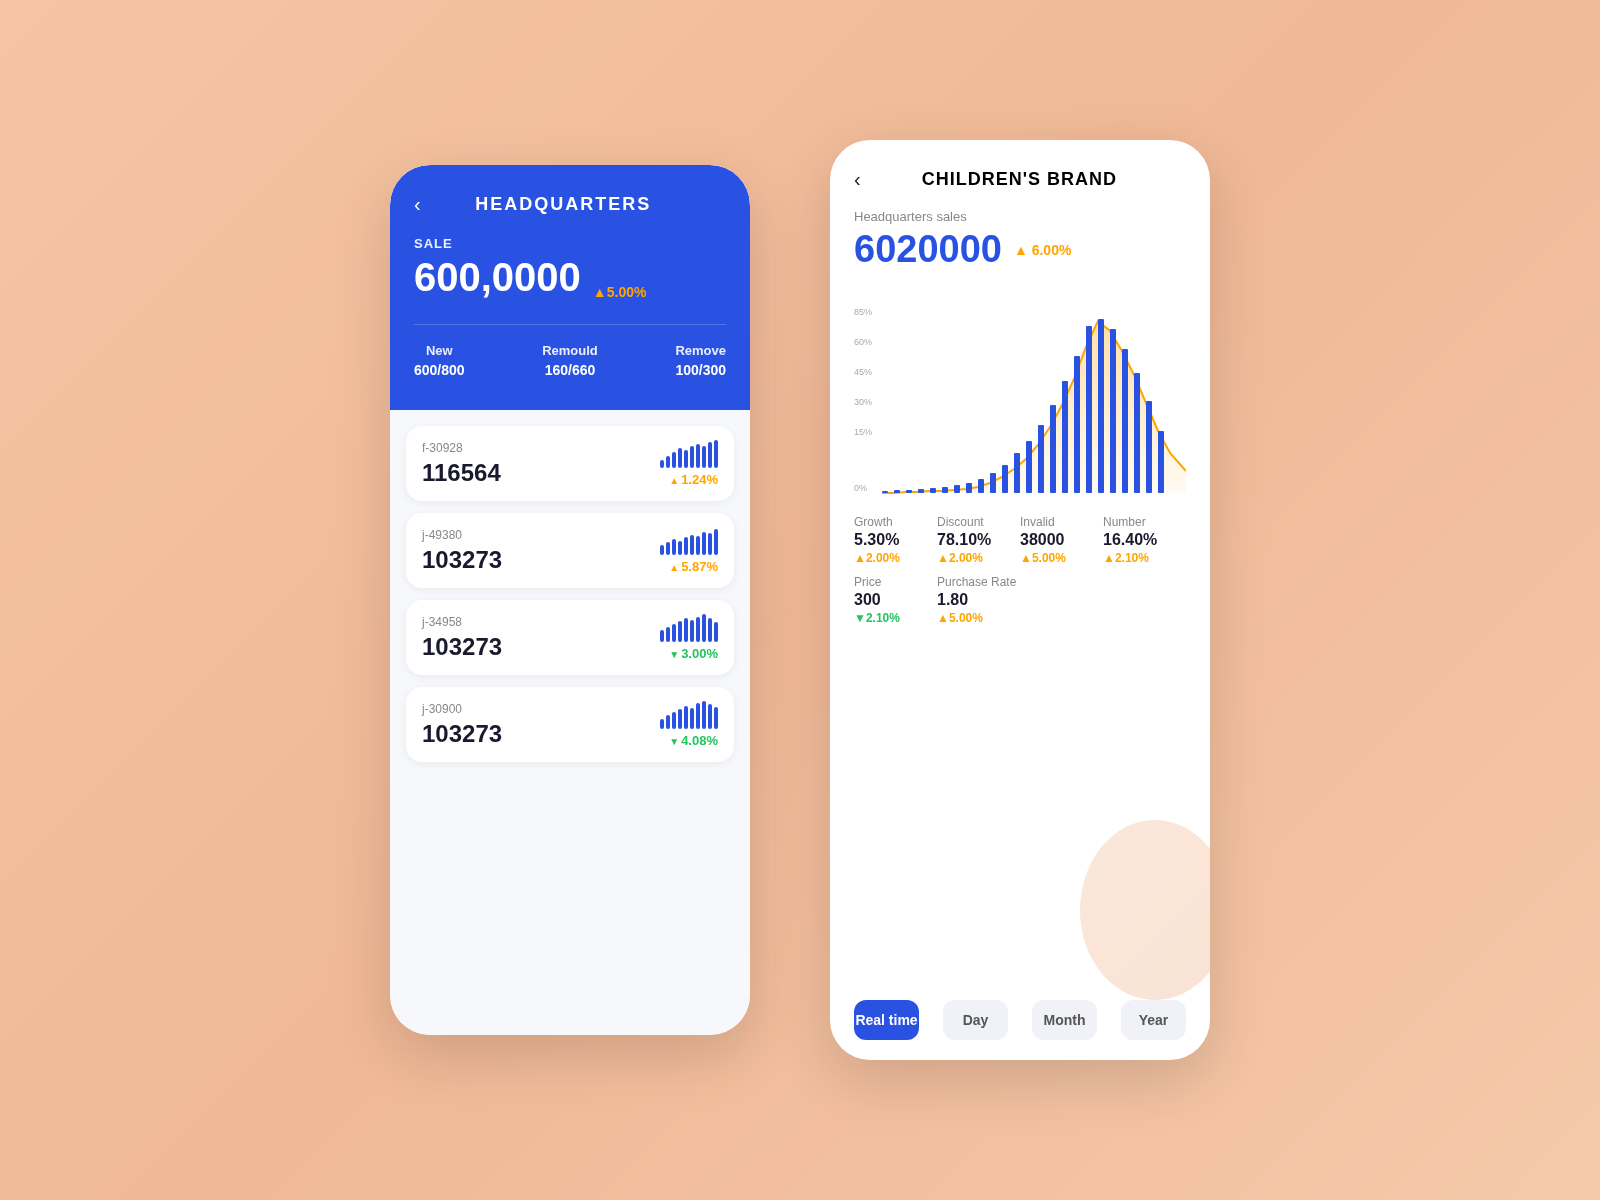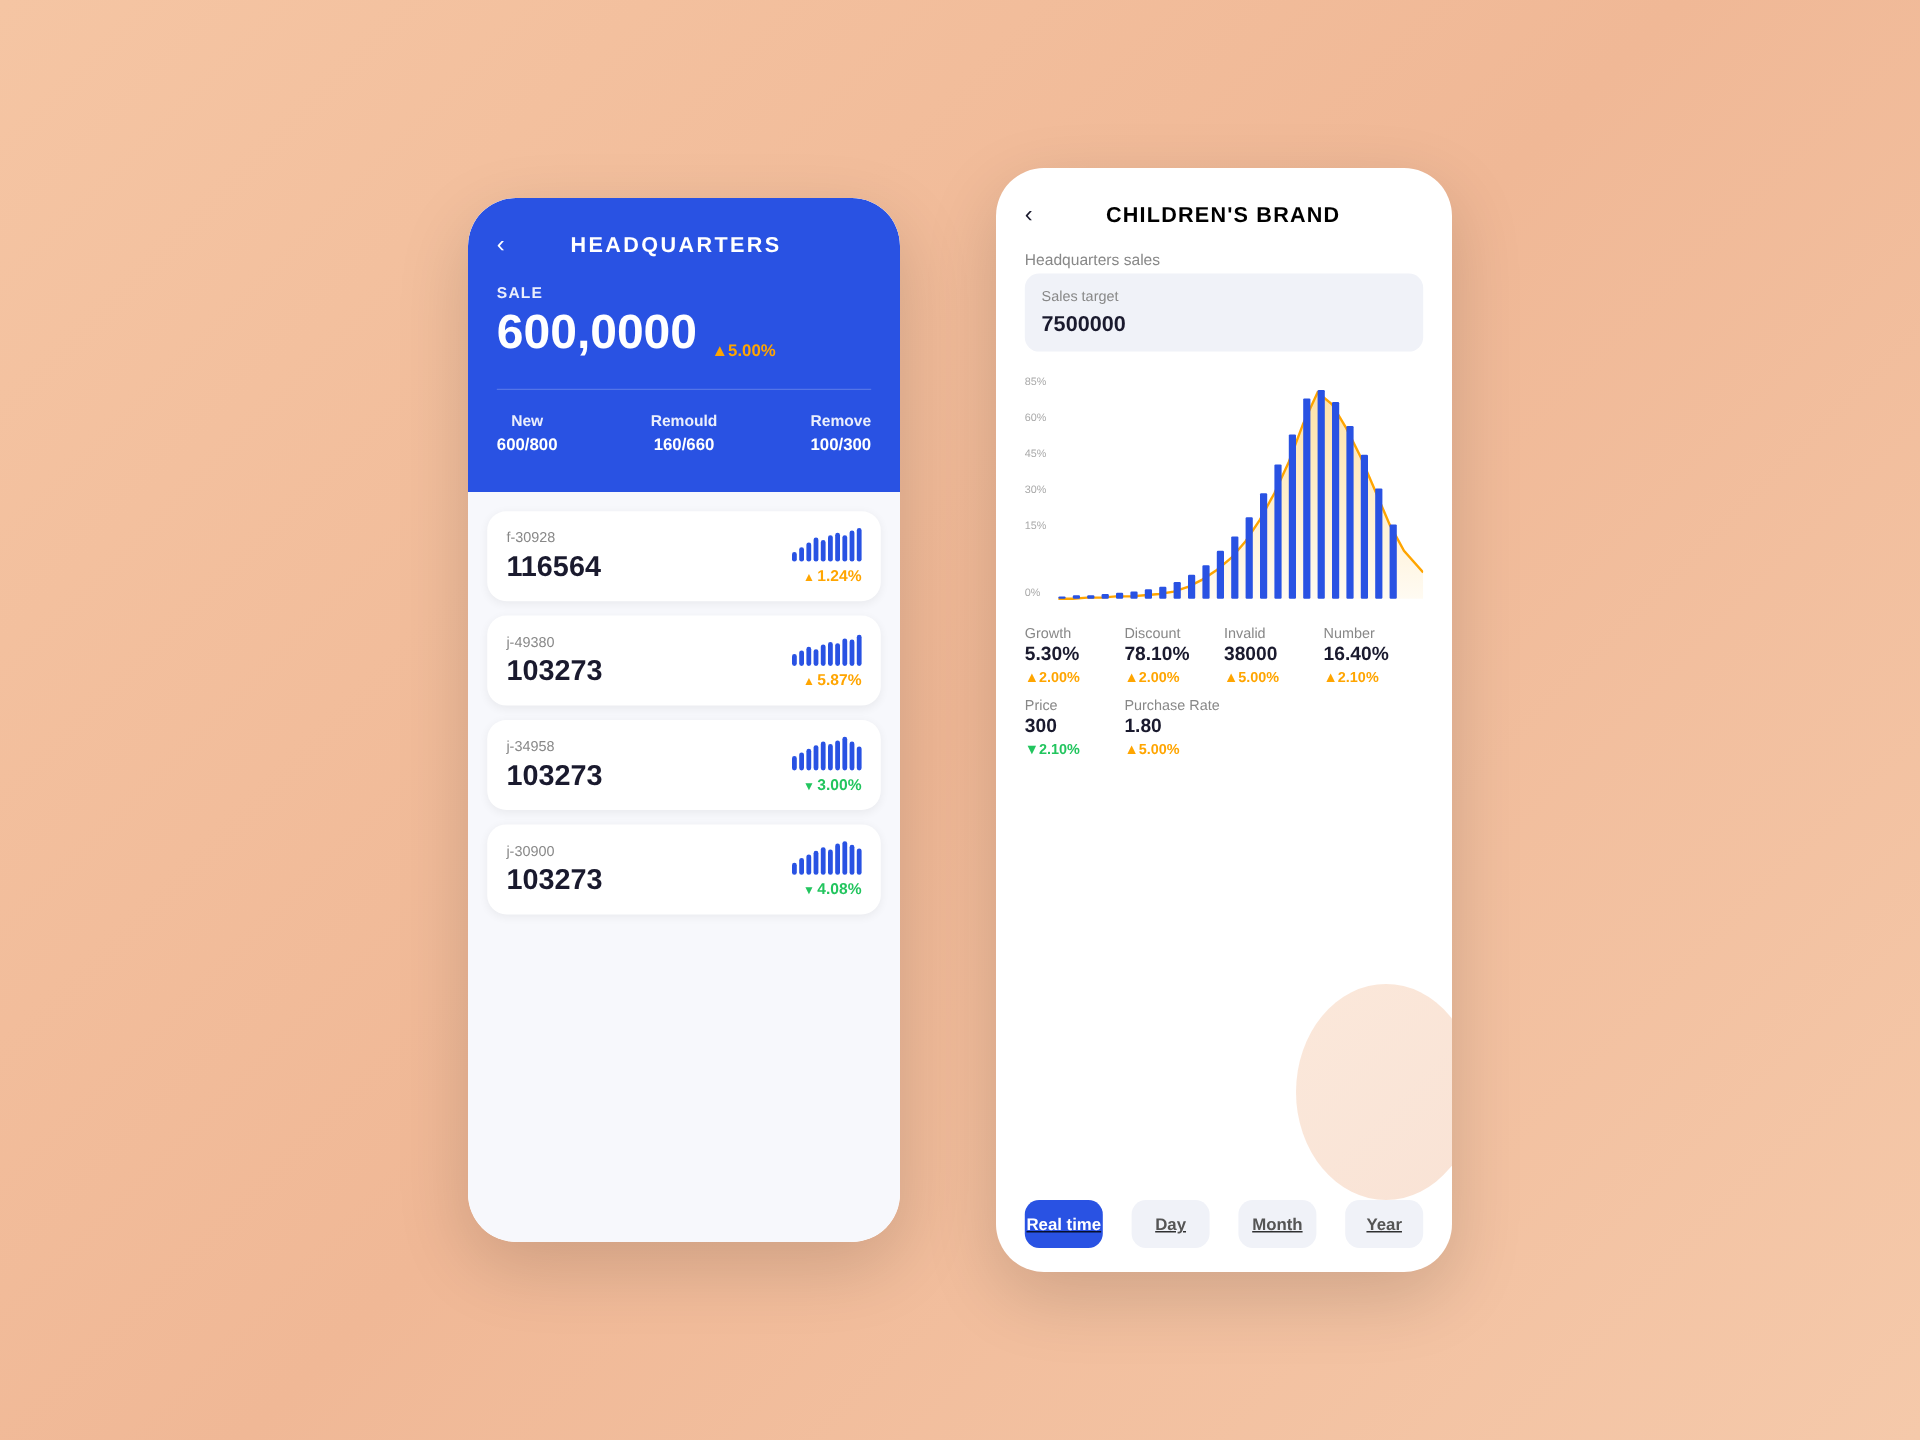--- a/index.html
+++ b/index.html
@@ -256,21 +256,20 @@
     .stat-cell-change {
       font-size: 12px;
       font-weight: 600;
     }
 
     
     .time-buttons {
       display: flex;
       gap: 24px;
       margin-top: auto;
-      text-decoration: underline;
     }
     .time-btn {
       flex: 1;
       padding: 12px 0;
       border-radius: 12px;
       border: none;
       font-size: 14px;
       font-weight: 600;
       cursor: pointer;
       text-align: center;
@@ -426,26 +425,26 @@
 
   <div class="phone2">
     <div class="deco-shape"></div>
 
     <div class="phone2-nav">
       <span class="back-arrow" style="color:#1a1a2e">‹</span>
       <span class="phone2-title">CHILDREN'S BRAND</span>
     </div>
 
     <div class="hq-sales-label">Headquarters sales</div>
+    <div class="sales-row">
+      <span class="sales-big">6020000</span>
+      <span class="sales-pct">▲ 6.00%</span>
+    </div>
 
     <div class="info-cards">
-      <div class="info-card">
-        <div class="info-card-label">Sales target</div>
-        <div class="info-card-value">7500000</div>
-      </div>
     </div>
 
     <div class="chart-area">
       <svg class="chart-svg" viewBox="0 0 332 200" preserveAspectRatio="none">
 
         <text x="0" y="14" font-size="9" fill="#aaa">85%</text>
         <text x="0" y="44" font-size="9" fill="#aaa">60%</text>
         <text x="0" y="74" font-size="9" fill="#aaa">45%</text>
         <text x="0" y="104" font-size="9" fill="#aaa">30%</text>
         <text x="0" y="134" font-size="9" fill="#aaa">15%</text>

